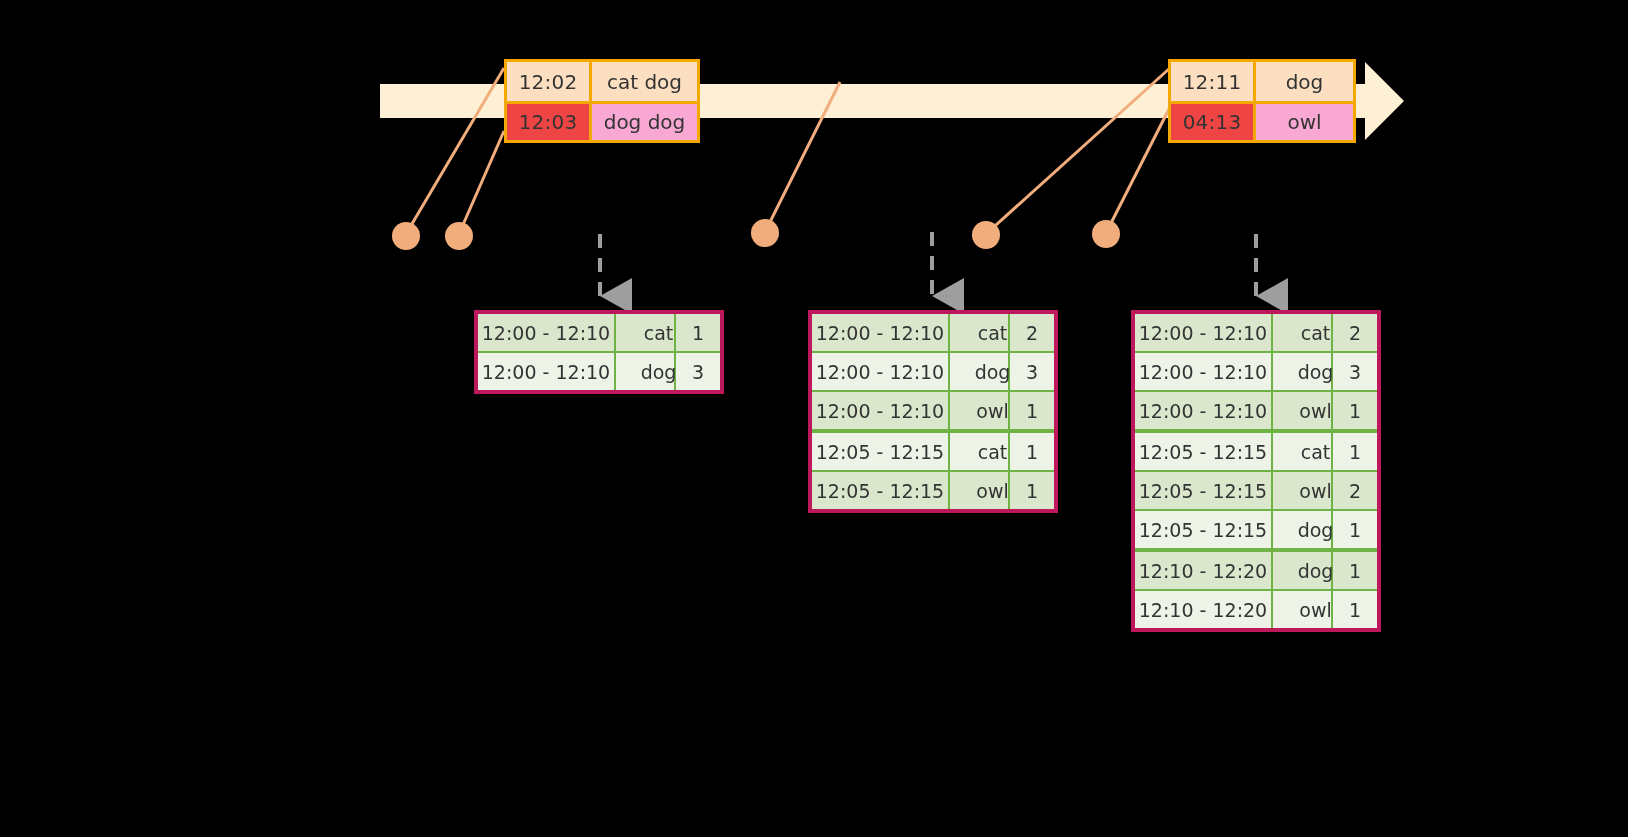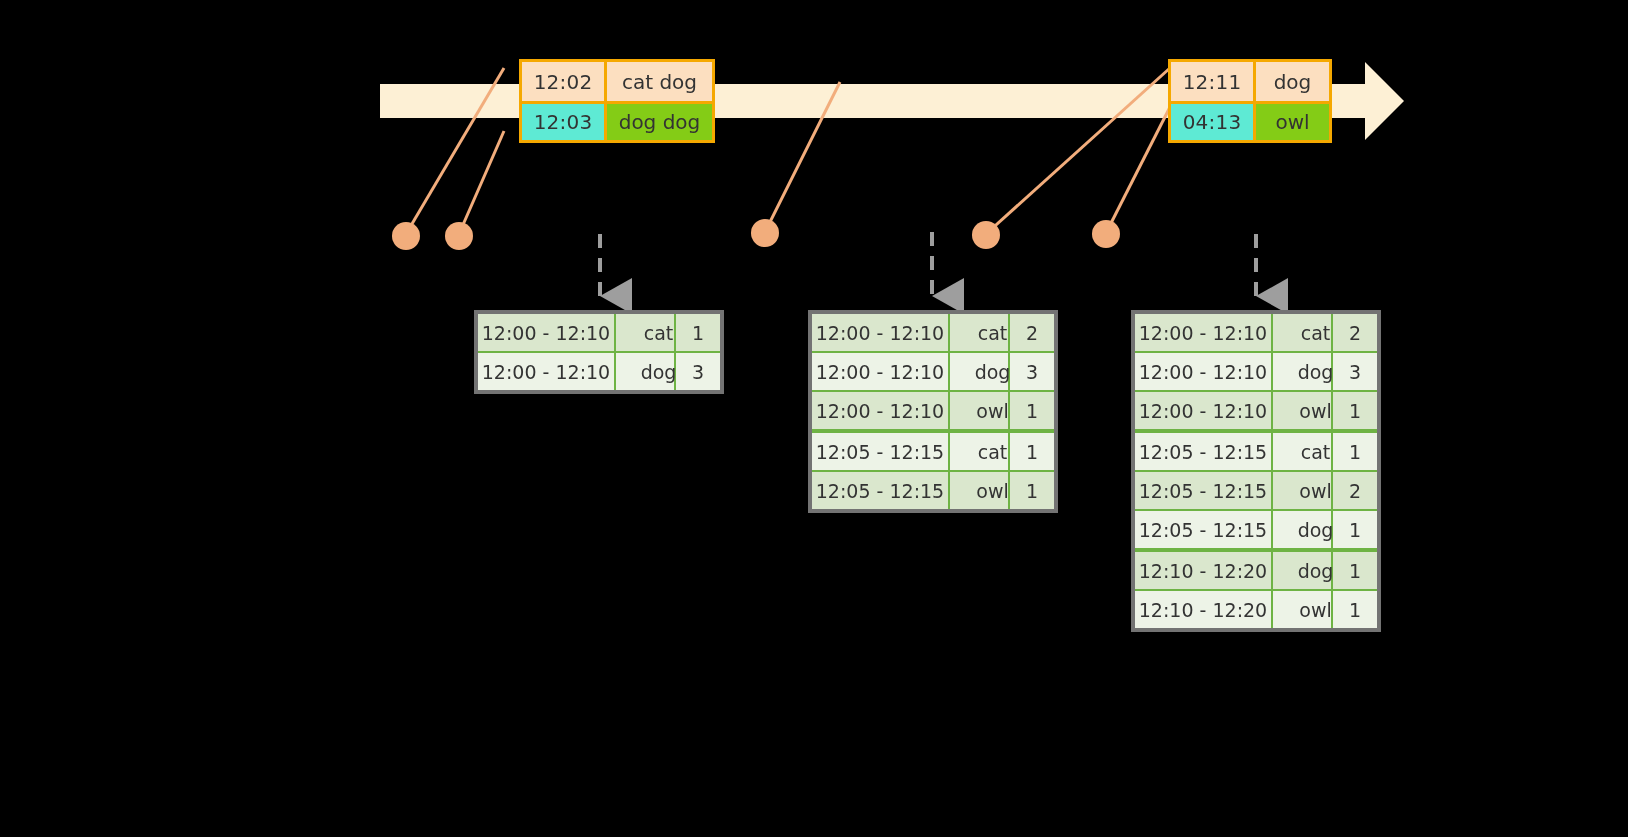--- a/index.html
+++ b/index.html
@@ -46,40 +46,40 @@
   }
   .ev-time {
     width: 85px;
     box-sizing: border-box;
     border-right: 3px solid #F5A800;
     display: flex;
     align-items: center;
     justify-content: center;
     font-size: 20px;
     color: #333333;
-    background: #5eead4;
+    background: #ef4444;
     letter-spacing: .2px;
   }
   .ev-words {
     flex: 1;
     box-sizing: border-box;
     display: flex;
     align-items: center;
     justify-content: center;
     font-size: 20px;
     color: #333333;
-    background: #84cc16;
+    background: #f9a8d4;
     padding: 0 10px;
     white-space: nowrap;
   }
 
   
   .result-table {
     position: absolute;
-    border: 4px solid #737373;
+    border: 4px solid #be185d;
     box-sizing: border-box;
     background: #6EB344;
   }
   .res-row {
     display: flex;
     height: 37px;
     box-sizing: border-box;
   }
   .res-row + .res-row { margin-top: 2px; }
   .res-row.groupbreak { margin-top: 4px; }
@@ -129,33 +129,33 @@
         <path d="M0,0 L4.5,8 L9,0 Z" fill="#9E9E9E"></path>
       </marker>
     </defs>
     <g stroke="#9E9E9E" stroke-width="4" stroke-dasharray="14,10" fill="none" marker-end="url(#dashhead)">
       <line x1="600" y1="234" x2="600" y2="296"></line>
       <line x1="932" y1="232" x2="932" y2="296"></line>
       <line x1="1256" y1="234" x2="1256" y2="296"></line>
     </g>
   </svg>
 
-  <div class="event-box" id="event-group-1" style="left:519px; top:59px; width:196px;">
+  <div class="event-box" id="event-group-1" style="left:504px; top:59px; width:196px;">
     <div class="event-row shaded">
       <div class="ev-time">12:02</div>
       <div class="ev-words">cat dog</div>
     </div>
     <div class="event-row">
       <div class="ev-time">12:03</div>
       <div class="ev-words">dog dog</div>
     </div>
   </div>
 
 
-  <div class="event-box" id="event-group-3" style="left:1168px; top:59px; width:164px;">
+  <div class="event-box" id="event-group-3" style="left:1168px; top:59px; width:188px;">
     <div class="event-row shaded">
       <div class="ev-time">12:11</div>
       <div class="ev-words">dog</div>
     </div>
     <div class="event-row">
       <div class="ev-time">04:13</div>
       <div class="ev-words">owl</div>
     </div>
   </div>
 

